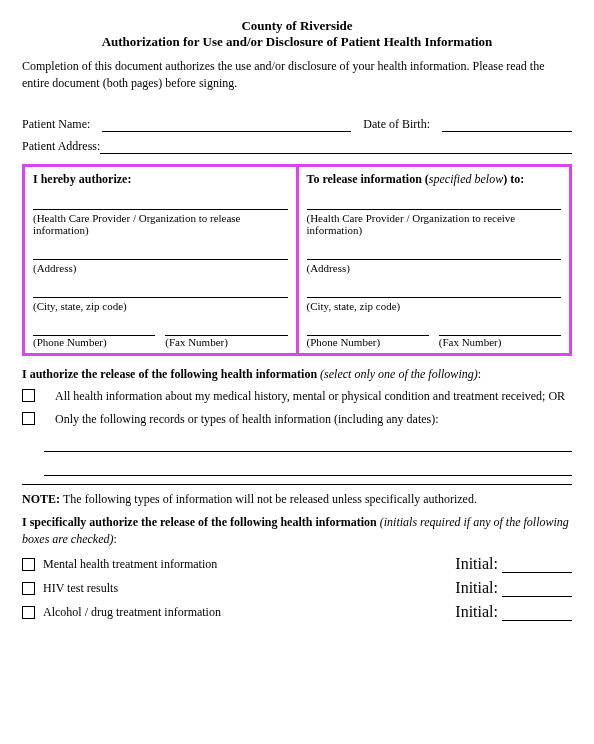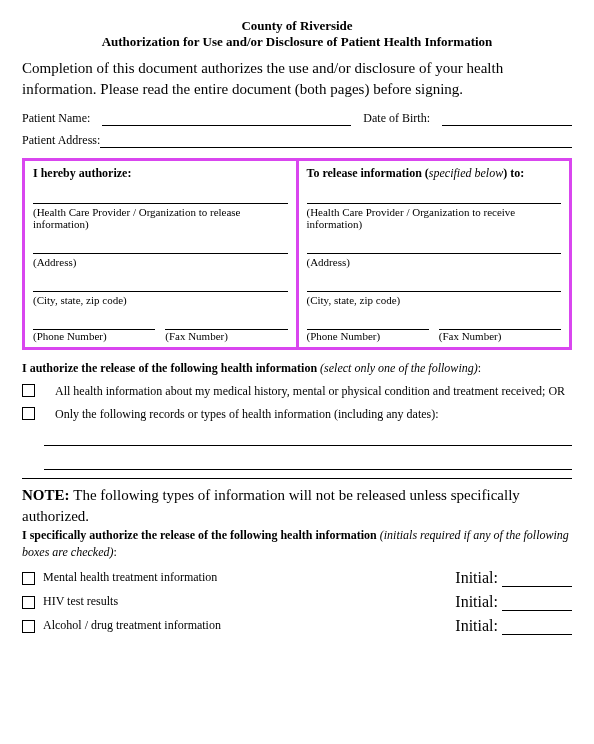--- a/index.html
+++ b/index.html
@@ -18,22 +18,22 @@
     }
     .title-block .main-title {
       font-weight: bold;
       font-size: 13px;
     }
     .title-block .sub-title {
       font-weight: bold;
       font-size: 13px;
     }
     .intro-text {
-      font-size: 15px;
-      margin-bottom: 10px;
+      font-size: 12px;
+      margin-bottom: 24px;
       line-height: 1.4;
     }
     .field-row {
       display: flex;
       align-items: flex-end;
       margin-bottom: 6px;
       gap: 12px;
     }
     .field-label {
       white-space: nowrap;
@@ -159,21 +159,22 @@
     }
 
     
     .note-section {
       border-top: 1.5px solid #000;
       padding-top: 6px;
       margin-top: 4px;
       margin-bottom: 8px;
     }
     .note-text {
-      font-size: 15px;
+      font-size: 12px;
+      margin-bottom: 6px;
       line-height: 1.4;
     }
     .note-text strong { font-weight: bold; }
     .specific-auth {
       font-size: 12px;
       margin-bottom: 8px;
       line-height: 1.4;
     }
     .specific-auth strong { font-weight: bold; }
     .specific-auth em { font-style: italic; }

